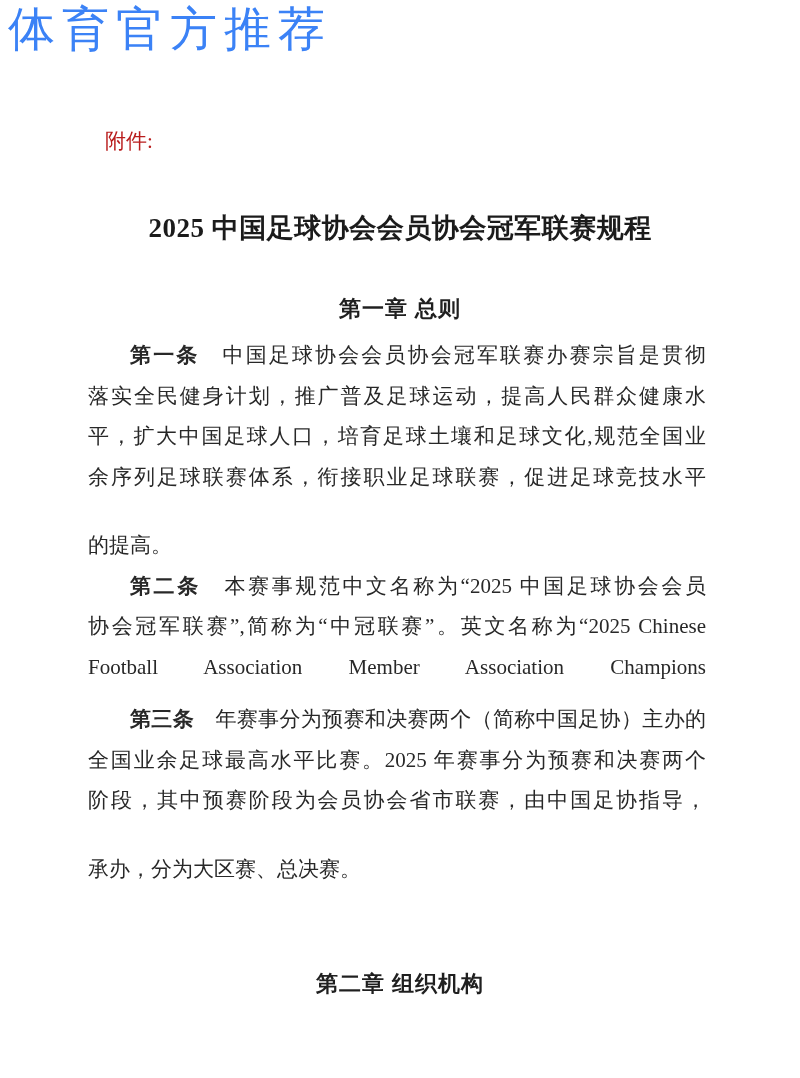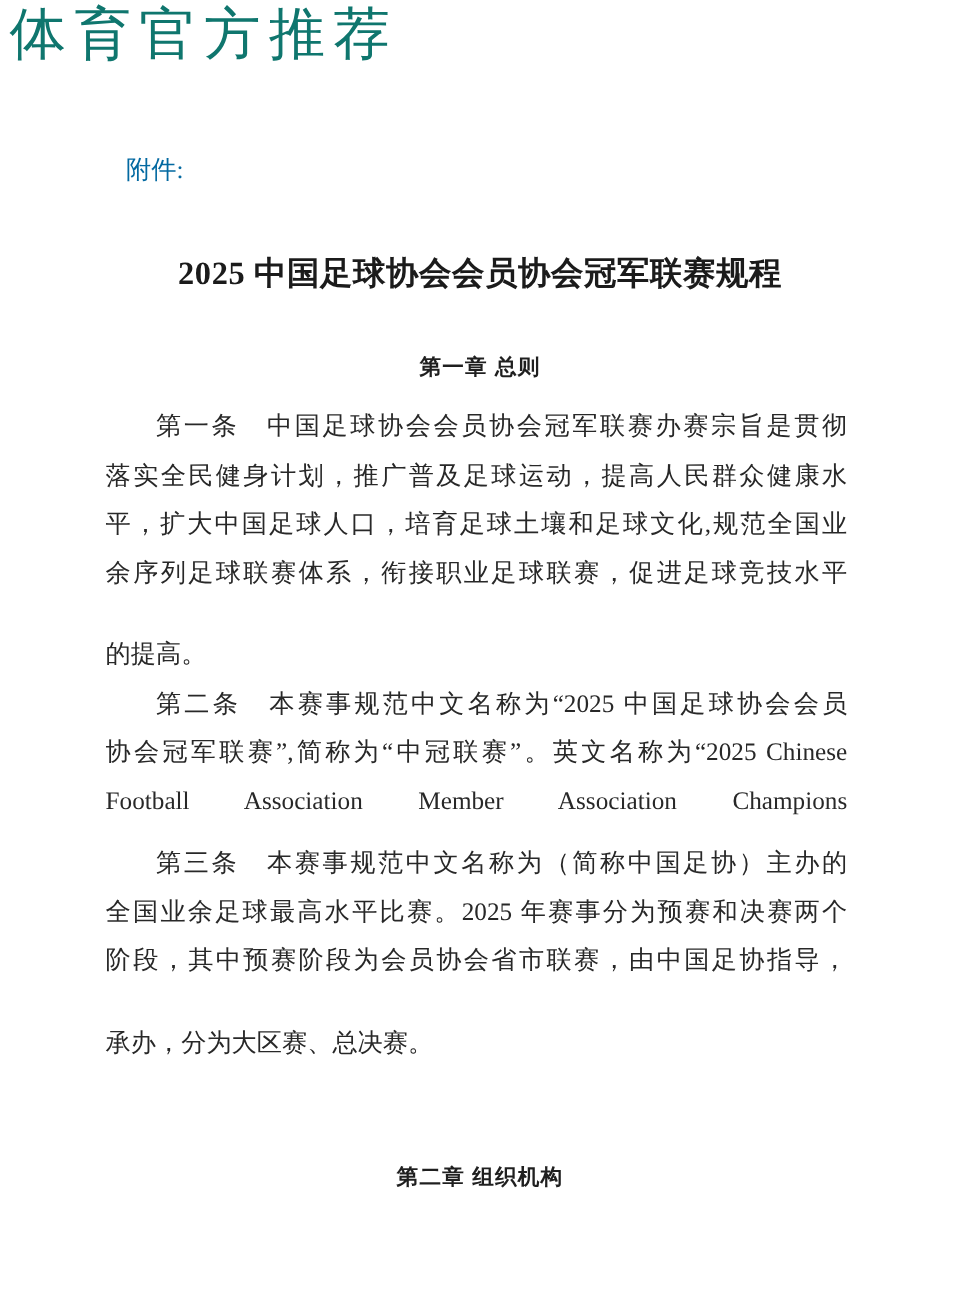--- a/index.html
+++ b/index.html
@@ -21,41 +21,41 @@
     letter-spacing: 7px;
     font-family: "Liberation Serif", serif;
     white-space: nowrap;
   }
   .attachment {
     position: absolute;
     left: 105px;
     top: 129px;
     font-size: 21px;
     line-height: 1.2;
-    color: #0369a1;
+    color: #b91c1c;
   }
   .doc-title {
     position: absolute;
     left: 0;
     right: 0;
     top: 212px;
     text-align: center;
     font-size: 27px;
     line-height: 1.2;
     font-weight: bold;
     letter-spacing: 0.5px;
     color: #1b1b1b;
     font-family: "Liberation Serif", serif;
   }
   .chapter-heading {
     position: absolute;
     left: 0;
     right: 0;
     text-align: center;
-    font-size: 18px;
+    font-size: 22px;
     line-height: 1.15;
     font-weight: bold;
     letter-spacing: 1px;
     color: #1f1f1f;
     font-family: "Liberation Sans", sans-serif;
   }
   .chapter-1 { top: 296px; }
   .chapter-2 { top: 971px; }
   .body-text {
     position: absolute;
@@ -70,28 +70,28 @@
     line-height: 40.5px;
     text-align: justify;
     text-align-last: justify;
     overflow: hidden;
     white-space: normal;
   }
   .line.last { text-align-last: left; margin-top: 28px; }
   .line.indent { text-indent: 2em; }
   .para { margin: 0; }
   .para.gap-before { margin-top: 12px; }
-  .lbl { font-weight: normal; }
+  .lbl { font-weight: bold; }
 </style>
 </head>
 <body>
 
 <div class="page">
 
-  <div class="watermark" style="color: #0f766e;">体育官方推荐</div>
+  <div class="watermark" style="color: #3b82f6;">体育官方推荐</div>
 
   <div class="attachment">附件:</div>
 
   <div class="doc-title">2025 中国足球协会会员协会冠军联赛规程</div>
 
   <div class="chapter-heading chapter-1">第一章 总则</div>
 
   <div class="body-text">
 
     <div class="para">
@@ -102,21 +102,21 @@
       <div class="line last">的提高。</div>
     </div>
 
     <div class="para">
       <div class="line indent"><span class="lbl">第二条</span><span>　本赛事规范中文名称为“2025 中国足球协会会员</span></div>
       <div class="line">协会冠军联赛”,简称为“中冠联赛”。英文名称为“2025 Chinese</div>
       <div class="line">Football Association Member Association Champions</div>
     </div>
 
     <div class="para gap-before">
-      <div class="line indent"><span class="lbl">第三条</span><span>　本赛事规范中文名称为（简称中国足协）主办的</span></div>
+      <div class="line indent"><span class="lbl">第三条</span><span>　年赛事分为预赛和决赛两个（简称中国足协）主办的</span></div>
       <div class="line">全国业余足球最高水平比赛。2025 年赛事分为预赛和决赛两个</div>
       <div class="line">阶段，其中预赛阶段为会员协会省市联赛，由中国足协指导，</div>
       <div class="line last">承办，分为大区赛、总决赛。</div>
     </div>
 
   </div>
 
   <div class="chapter-heading chapter-2">第二章 组织机构</div>
 
 </div>

